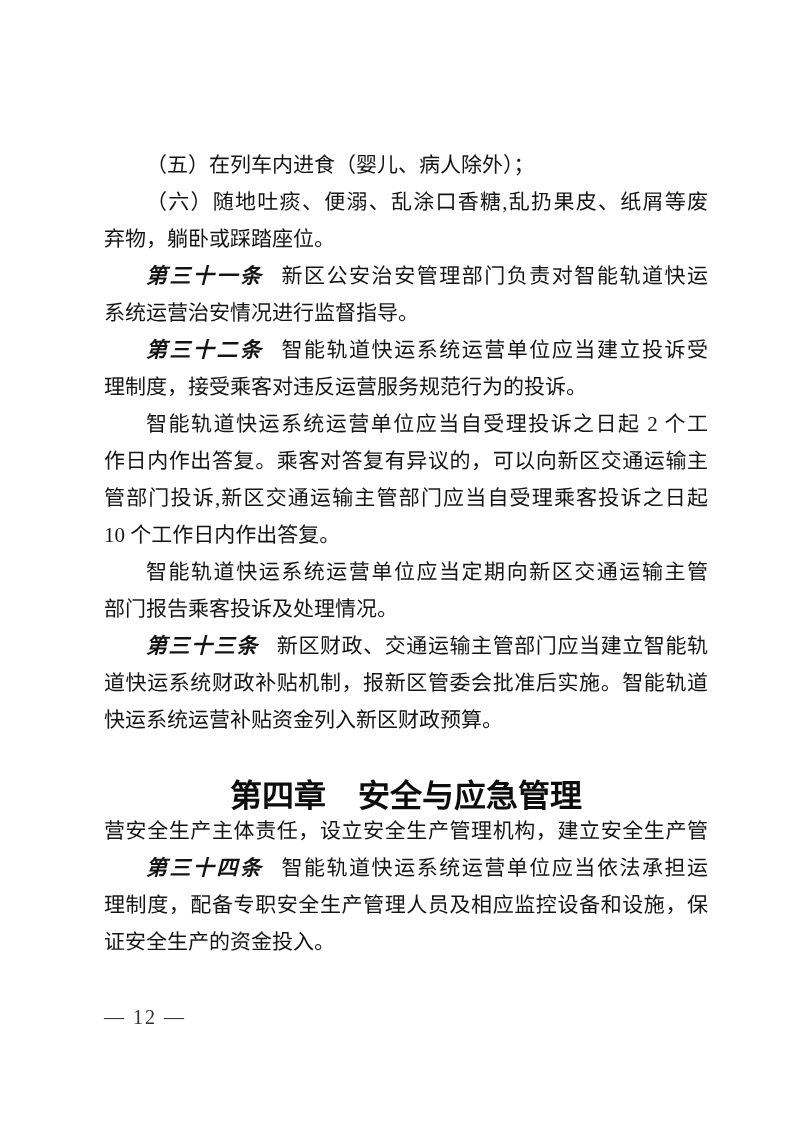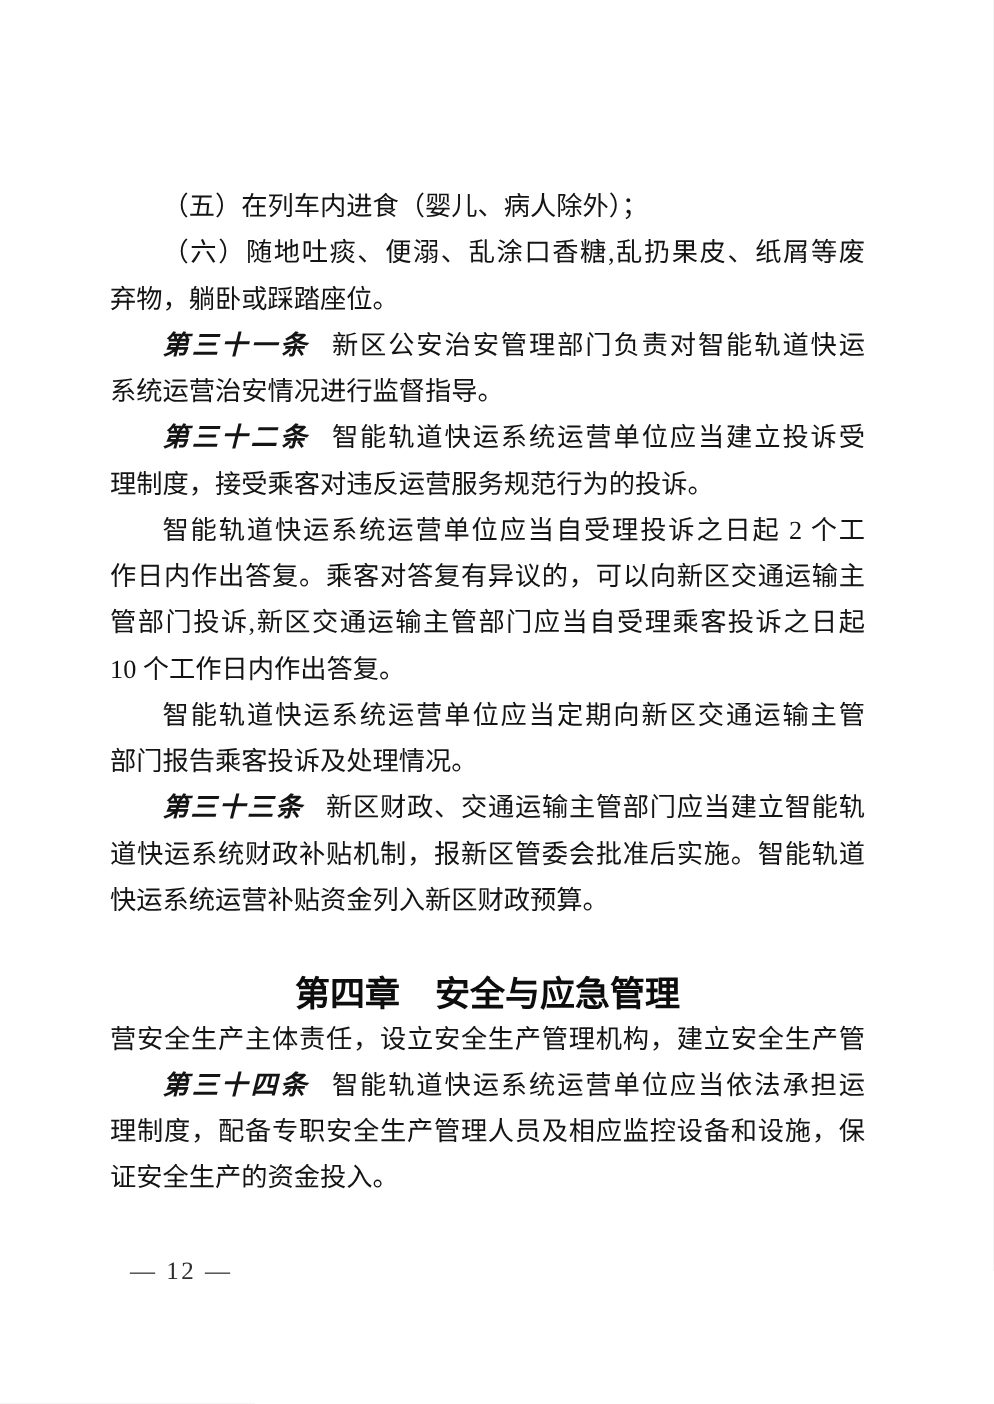--- a/index.html
+++ b/index.html
@@ -10,21 +10,21 @@
     height: 1123px;
     margin: 0 auto;
     background: #ffffff;
     color: #141414;
     font-family: "Liberation Serif", "DejaVu Serif", serif;
     overflow: hidden;
   }
   .doc-body {
     position: absolute;
     top: 147px;
-    left: 88px;
+    left: 104px;
     width: 604px;
   }
   .block { margin: 0; }
   .line {
     font-size: 21px;
     line-height: 37px;
     height: 37px;
     white-space: nowrap;
     font-weight: 400;
   }
@@ -42,21 +42,21 @@
     letter-spacing: 1px;
     font-style: italic;
   }
   .block.chapter-heading {
     margin-top: 42px;
     margin-bottom: 2px;
   }
   .block.chapter-heading .line {
     font-family: "Liberation Sans", "DejaVu Sans", sans-serif;
     font-weight: 700;
-    font-size: 28px;
+    font-size: 32px;
     line-height: 30px;
     height: 30px;
     text-align: center;
     text-align-last: center;
     color: #0d0d0d;
   }
   .page-footer {
     position: absolute;
     left: 104px;
     top: 1006px;

